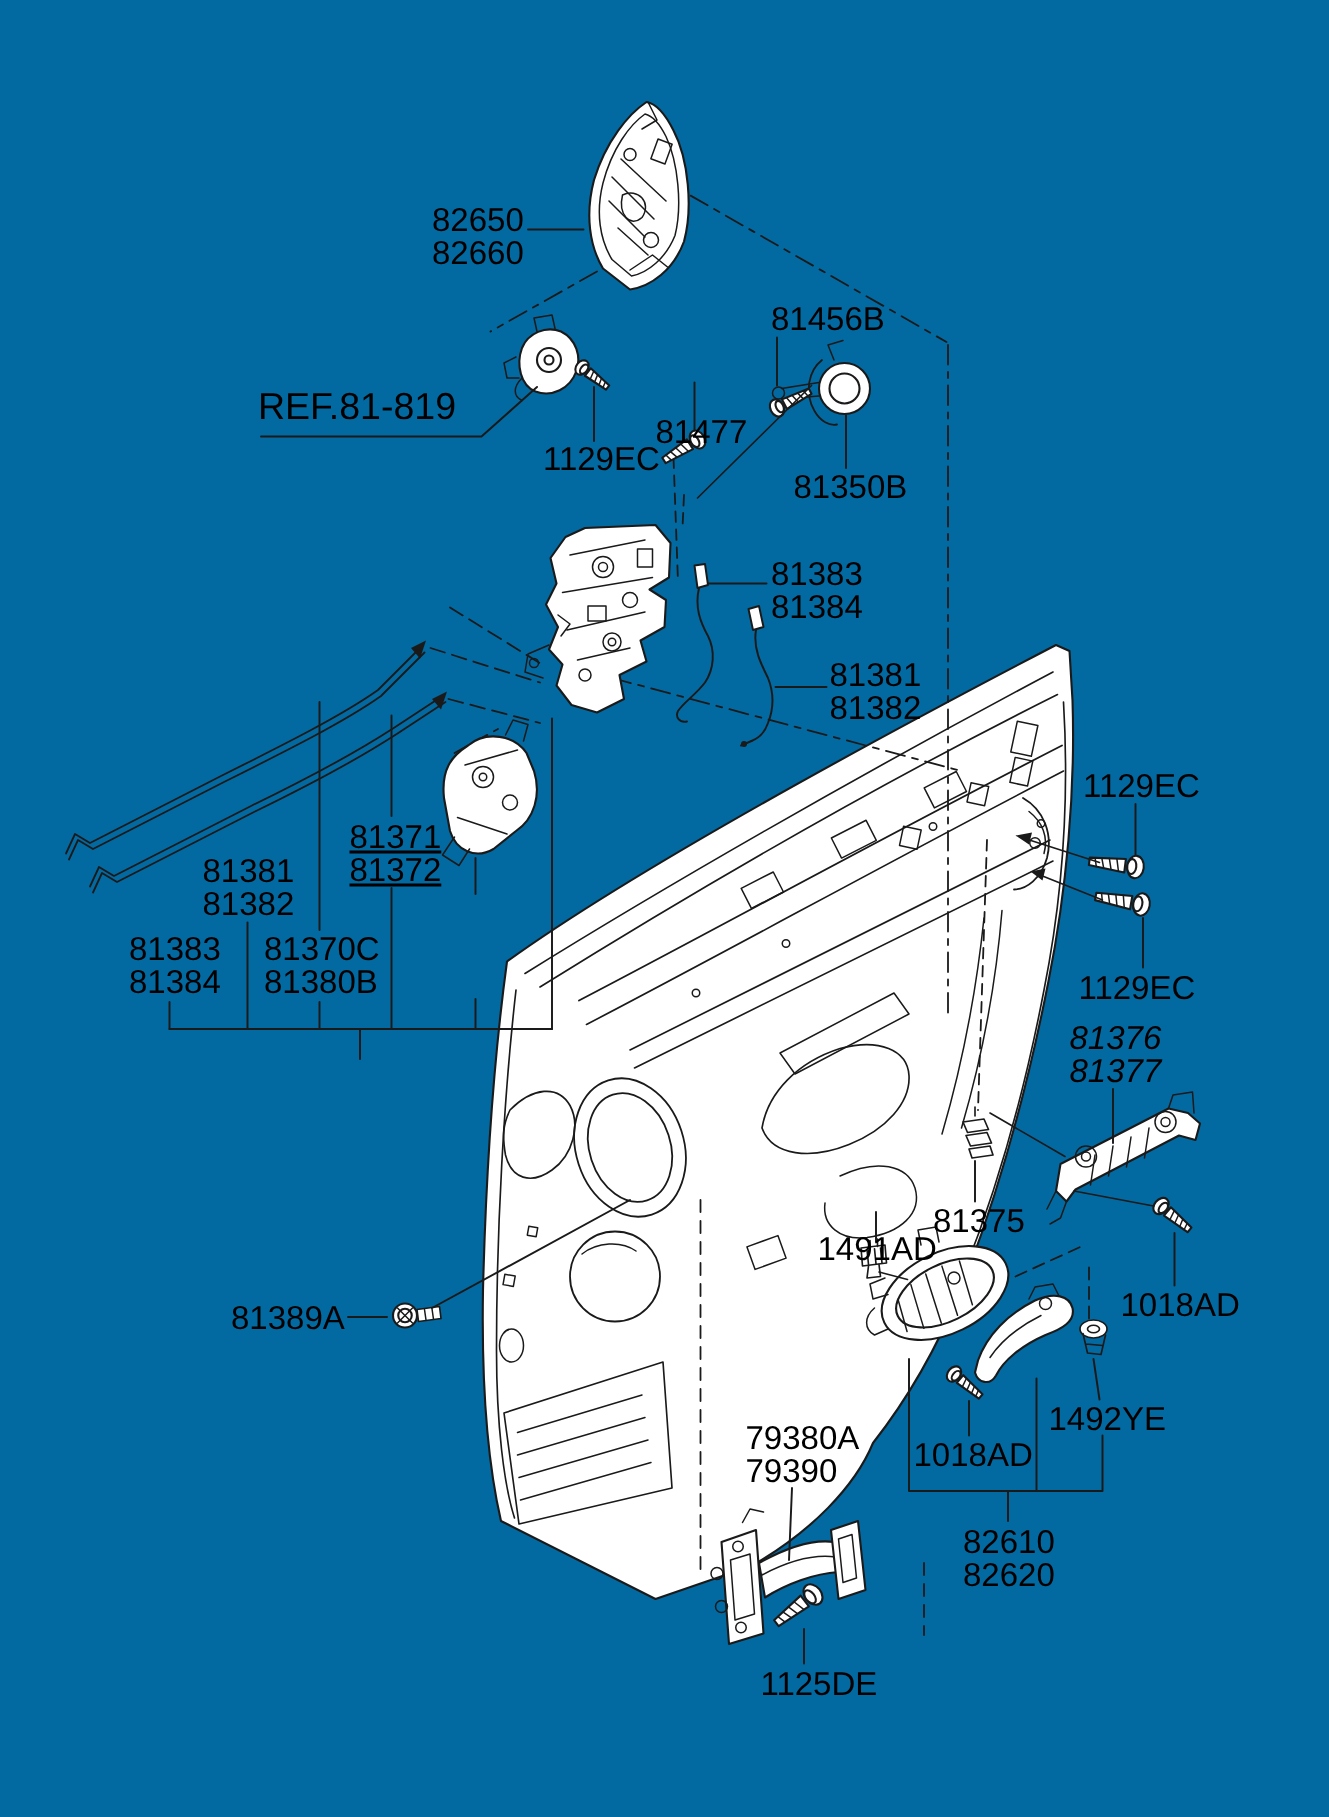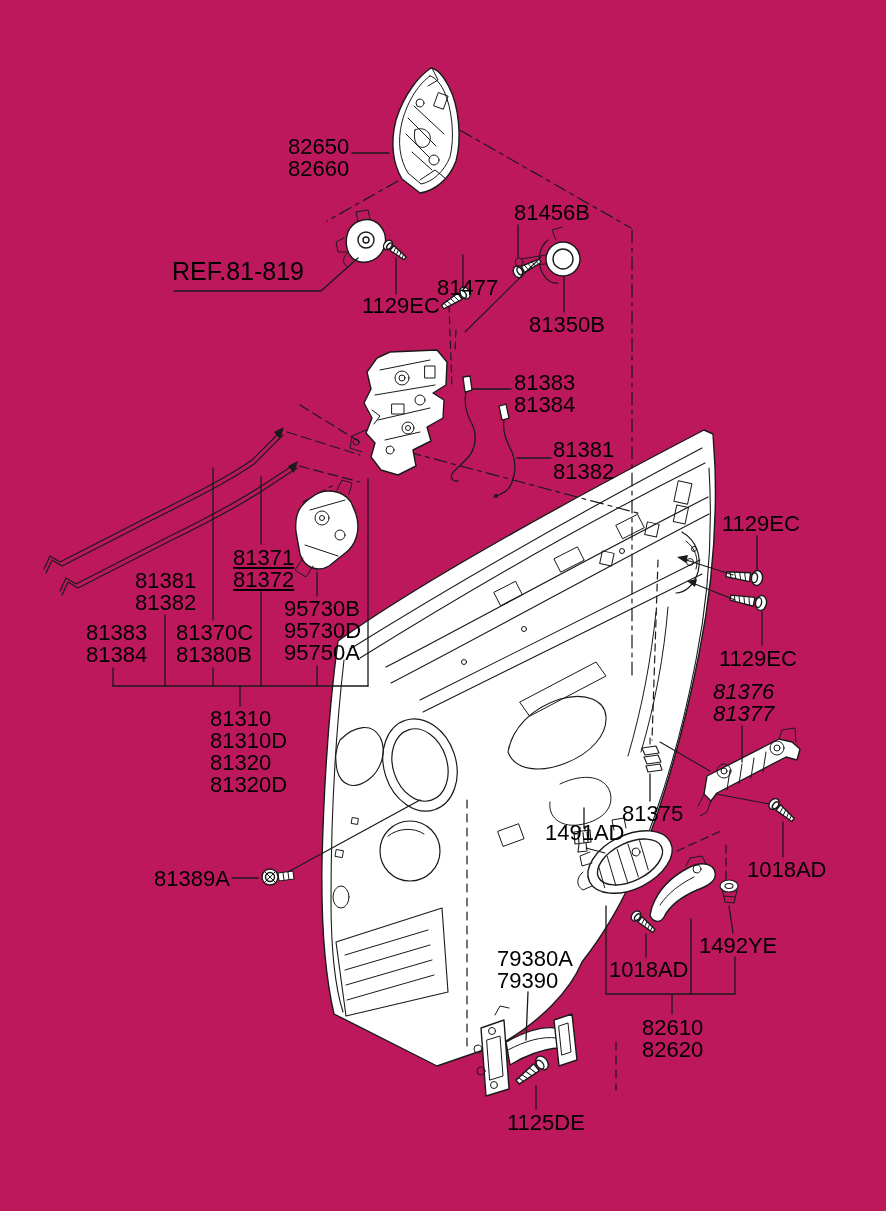--- a/index.html
+++ b/index.html
@@ -1,17 +1,17 @@
 <!DOCTYPE html>
 <html><head>
 <meta charset="utf-8">
 <style>
   html,body{margin:0;padding:0;background:#ffffff;}
   #stage{
-    position:relative;width:886px;height:1211px;background:#be185d;overflow:hidden;
+    position:relative;width:886px;height:1211px;background:#0369a1;overflow:hidden;
     font-family:"Liberation Sans", sans-serif;
   }
   #art{position:absolute;left:0;top:0;}
   .callout{
     position:absolute;color:#000;font-size:22px;line-height:22px;
     font-family:"Liberation Sans", sans-serif;white-space:nowrap;cursor:default;
   }
   .callout.ref{font-size:25px;line-height:25px;}
   .callout-line{pointer-events:auto;}
   svg *{vector-effect:non-scaling-stroke;}
@@ -339,43 +339,32 @@
       <div class="callout-line">81384</div>
     </div>
     <div class="callout" style="left: 553px; top: 439px;">
       <div class="callout-line">81381</div>
       <div class="callout-line">81382</div>
     </div>
     <div class="callout" style="left: 233px; top: 547px; text-decoration: underline;">
       <div class="callout-line">81371</div>
       <div class="callout-line">81372</div>
     </div>
-    <div class="callout" style="left: 284px; top: 598px;">
-      <div class="callout-line">95730B</div>
-      <div class="callout-line">95730D</div>
-      <div class="callout-line">95750A</div>
-    </div>
     <div class="callout" style="left: 135px; top: 570px;">
       <div class="callout-line">81381</div>
       <div class="callout-line">81382</div>
     </div>
     <div class="callout" style="left: 86px; top: 622px;">
       <div class="callout-line">81383</div>
       <div class="callout-line">81384</div>
     </div>
     <div class="callout" style="left: 176px; top: 622px;">
       <div class="callout-line">81370C</div>
       <div class="callout-line">81380B</div>
     </div>
-    <div class="callout" style="left: 210px; top: 708px;">
-      <div class="callout-line">81310</div>
-      <div class="callout-line">81310D</div>
-      <div class="callout-line">81320</div>
-      <div class="callout-line">81320D</div>
-    </div>
     <div class="callout" style="left: 722px; top: 513px;">
       <div class="callout-line">1129EC</div>
     </div>
     <div class="callout" style="left: 719px; top: 648px;">
       <div class="callout-line">1129EC</div>
     </div>
     <div class="callout" style="left: 713px; top: 681px; font-style: italic;">
       <div class="callout-line">81376</div>
       <div class="callout-line">81377</div>
     </div>

